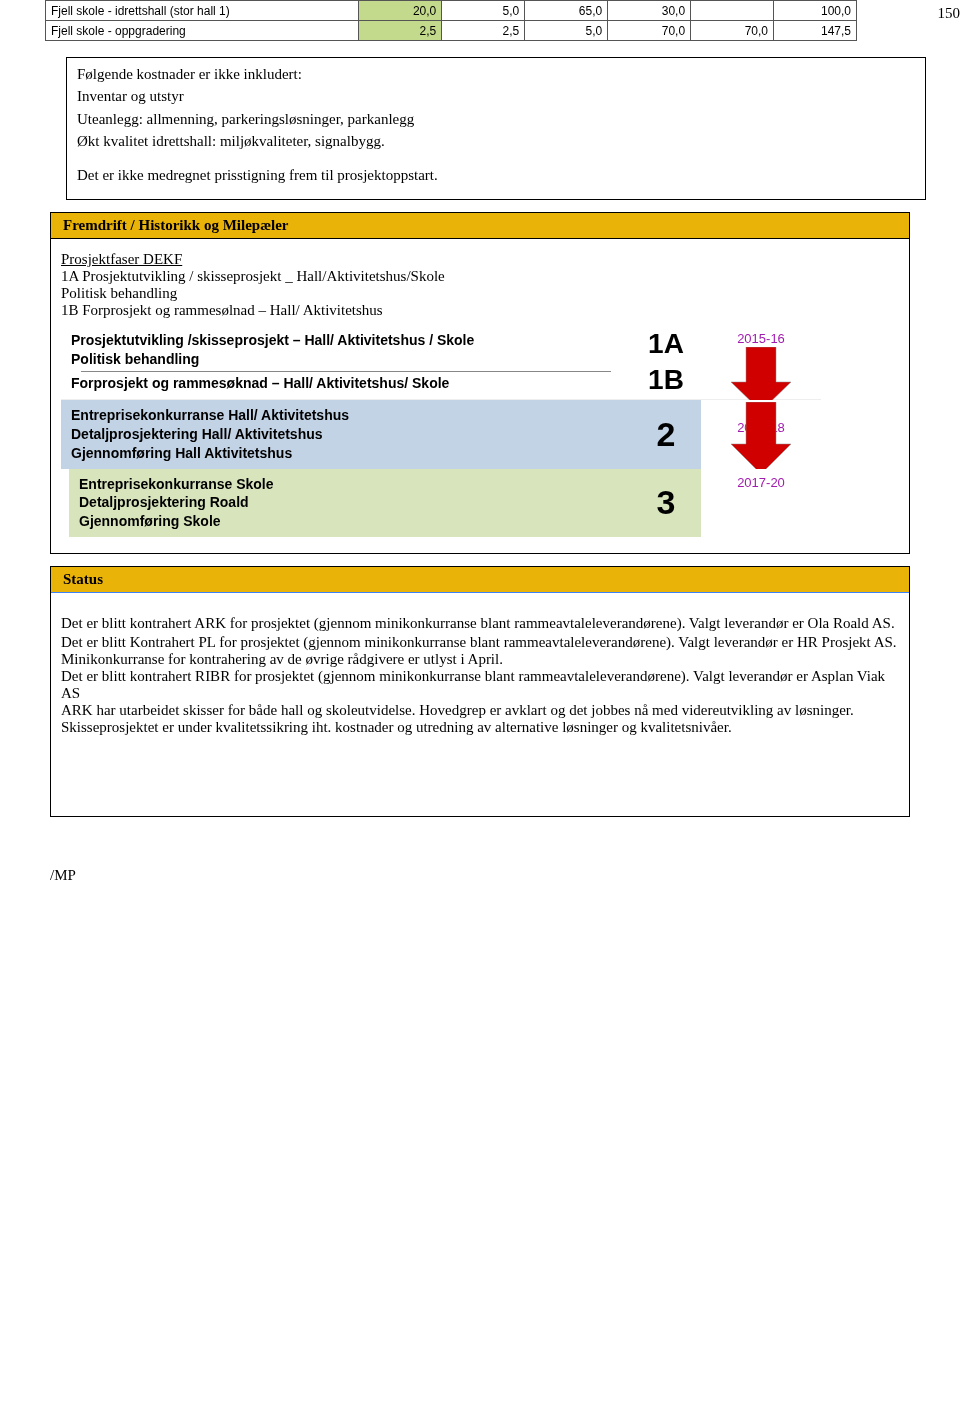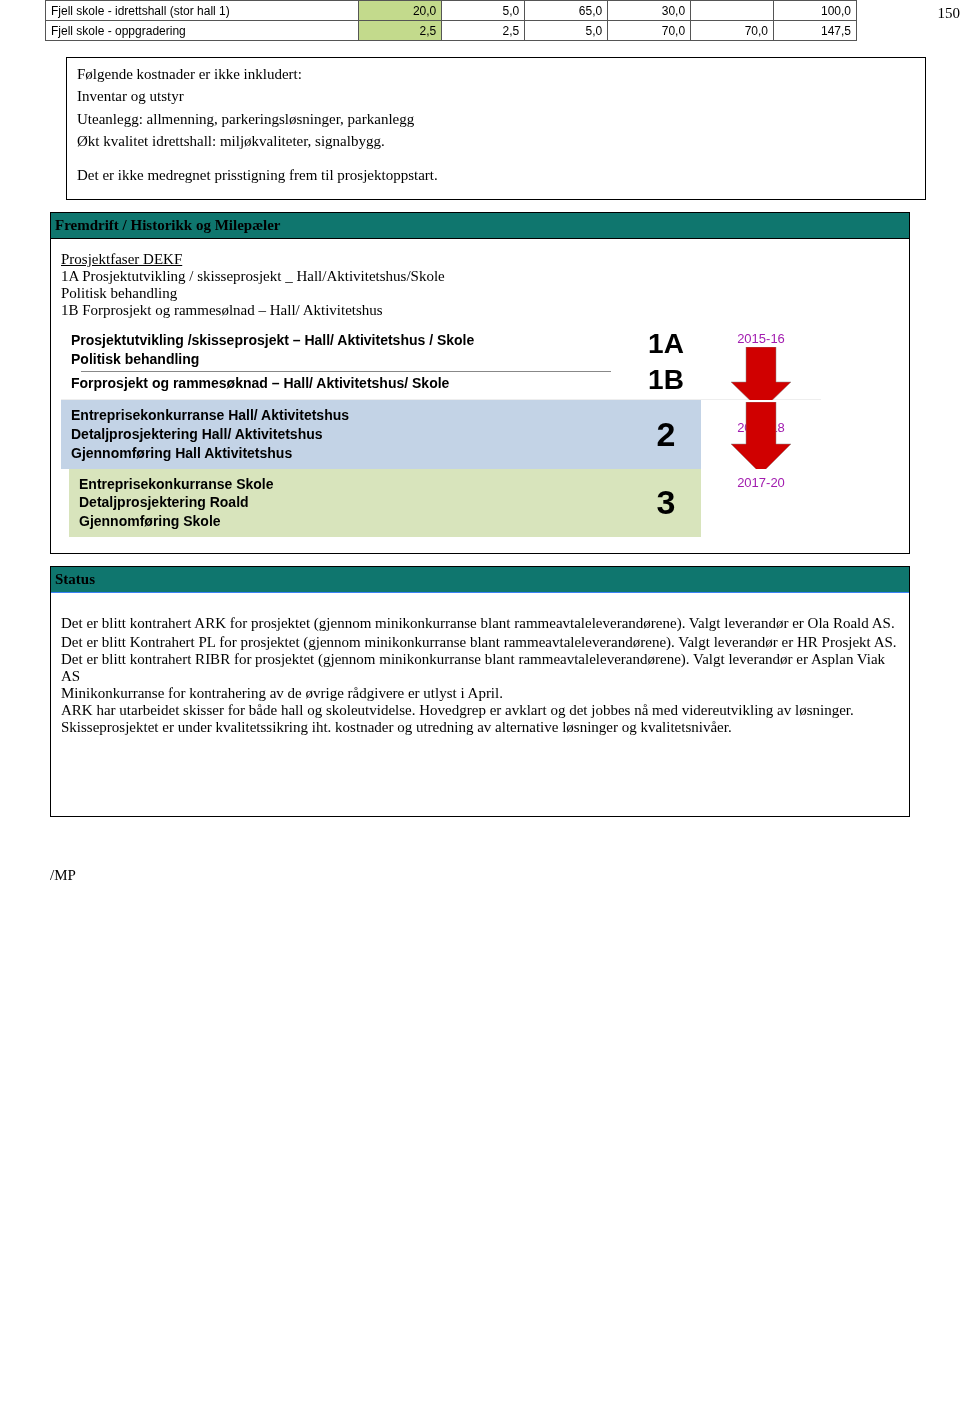--- a/index.html
+++ b/index.html
@@ -32,22 +32,22 @@
   table.data-table td.w { width: 9%; }
 
   .section-box {
     border: 1px solid #000;
     width: 100%;
     margin-bottom: 12px;
     padding: 10px 10px 14px 10px;
   }
   .section-header {
     border: 1px solid #000;
-    background: #0f766e;
-    padding: 4px 4px;
+    background: #eab308;
+    padding: 4px 12px;
     font-weight: bold;
     width: 100%;
     margin-bottom: 10px;
     font-family: "Times New Roman", serif;
   }
   .section-box p { margin: 0 0 14px 0; line-height: 1.35; }
   .section-box p.tight { margin-bottom: 2px; }
 
   
   .phase-diagram { position: relative; width: 760px; margin: 6px 0 6px 0; font-family: Arial, sans-serif; }
@@ -177,21 +177,21 @@
         </div>
       </div>
     </div>
   </div>
 
   <div style="border:1px solid #000;">
     <div class="section-header" style="border:none; border-bottom:1px solid #3b82f6; margin-bottom:16px;">Status</div>
     <div style="padding:4px 10px 80px 10px;">
       <p style="margin-top:0; line-height:1.35;">Det er blitt kontrahert ARK for prosjektet (gjennom minikonkurranse blant rammeavtaleleverandørene). Valgt leverandør er Ola Roald AS.</p>
       <p>Det er blitt Kontrahert PL for prosjektet (gjennom minikonkurranse blant rammeavtaleleverandørene). Valgt leverandør er HR Prosjekt AS.</p>
+      <p>Minikonkurranse for kontrahering av de øvrige rådgivere er utlyst i April.</p>
       <p>Det er blitt kontrahert RIBR for prosjektet (gjennom minikonkurranse blant rammeavtaleleverandørene). Valgt leverandør er Asplan Viak AS</p>
-      <p>Minikonkurranse for kontrahering av de øvrige rådgivere er utlyst i April.</p>
       <p class="tight">ARK har utarbeidet skisser for både hall og skoleutvidelse. Hovedgrep er avklart og det jobbes nå med videreutvikling av løsninger.</p>
       <p>Skisseprosjektet er under kvalitetssikring iht. kostnader og utredning av alternative løsninger og kvalitetsnivåer.</p>
     </div>
   </div>
 
   <div class="footer-sig">/MP</div>
 </div>
 
 </body></html>

